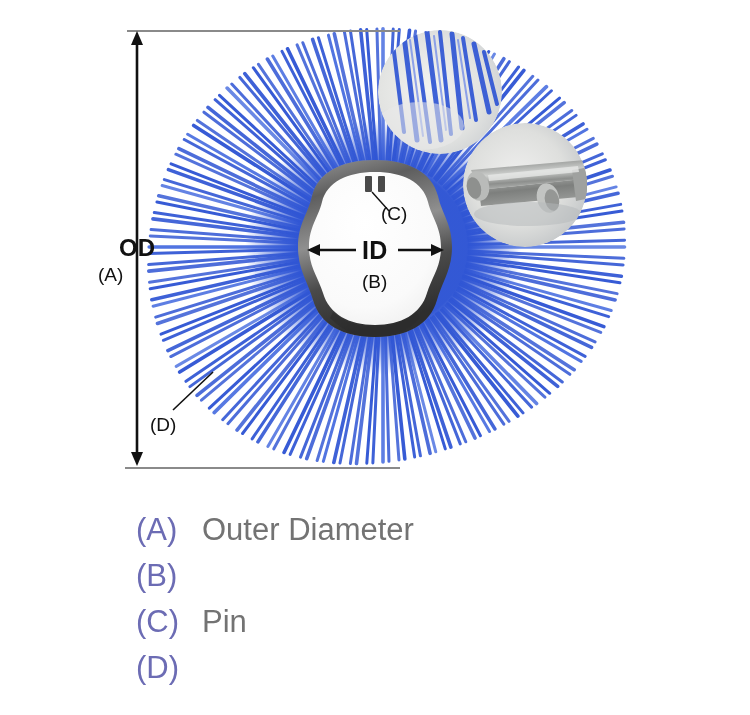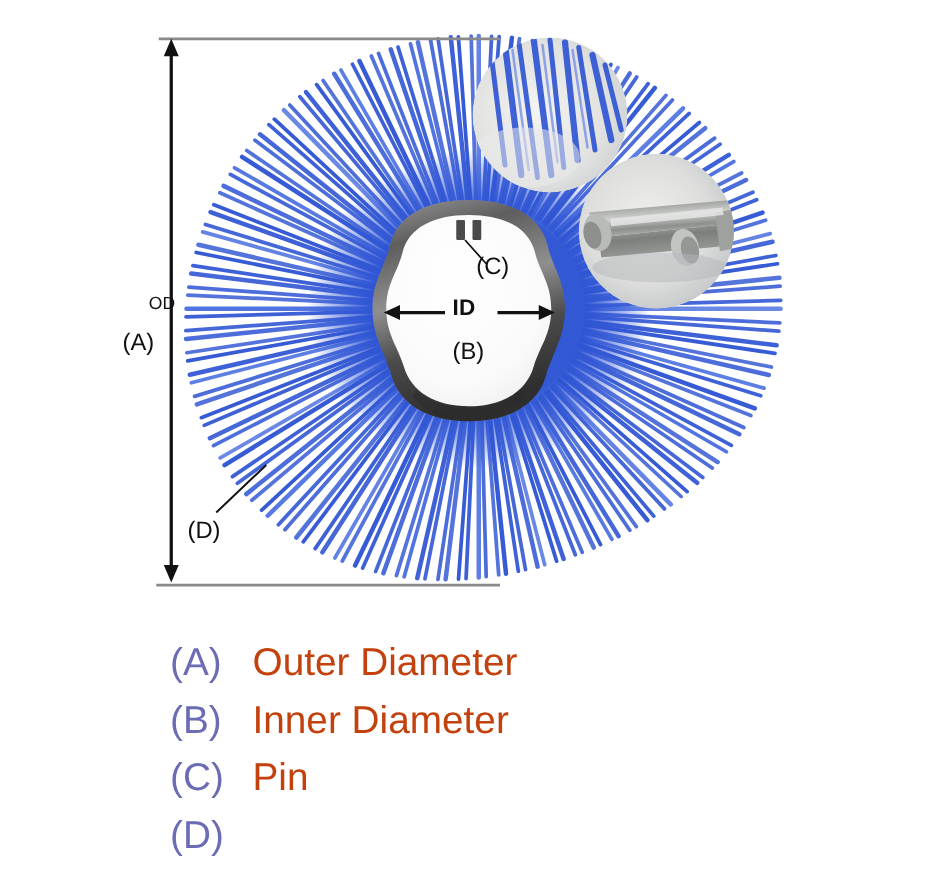--- a/index.html
+++ b/index.html
@@ -43,40 +43,40 @@
   .dim-label {
     position: absolute;
     color: #111111;
     font-family: "Liberation Sans", sans-serif;
     white-space: nowrap;
     user-select: none;
   }
   #od-label {
     left: 119px;
     top: 234px;
-    font-size: 14px;
-    font-weight: 400;
+    font-size: 24px;
+    font-weight: 700;
     letter-spacing: 0.2px;
   }
   #a-callout {
     left: 98px;
     top: 264px;
     font-size: 19px;
     font-weight: 400;
   }
   #d-callout {
     left: 150px;
     top: 414px;
     font-size: 19px;
     font-weight: 400;
   }
   #id-label {
     left: 362px;
     top: 236px;
-    font-size: 18px;
+    font-size: 25px;
     font-weight: 700;
     letter-spacing: 0.2px;
   }
   #b-callout {
     left: 362px;
     top: 271px;
     font-size: 19px;
     font-weight: 400;
   }
   #c-callout {
@@ -100,21 +100,21 @@
   }
   .legend-key {
     color: #6c6cb4;
     font-size: 31px;
     font-weight: 400;
     width: 66px;
     flex: 0 0 66px;
     font-family: "Liberation Sans", sans-serif;
   }
   .legend-text {
-    color: #c2410c;
+    color: #737373;
     font-size: 31px;
     font-weight: 400;
     font-family: "Liberation Sans", sans-serif;
     white-space: nowrap;
   }
 </style>
 </head>
 <body>
 
 <div id="stage">
@@ -487,21 +487,20 @@
     <div class="dim-label" id="c-callout">(C)</div>
   </div>
 
   <div id="legend">
     <div class="legend-row">
       <span class="legend-key">(A)</span>
       <span class="legend-text">Outer Diameter</span>
     </div>
     <div class="legend-row">
       <span class="legend-key">(B)</span>
-      <span class="legend-text">Inner Diameter</span>
     </div>
     <div class="legend-row">
       <span class="legend-key">(C)</span>
       <span class="legend-text">Pin</span>
     </div>
     <div class="legend-row">
       <span class="legend-key">(D)</span>
     </div>
   </div>
 

